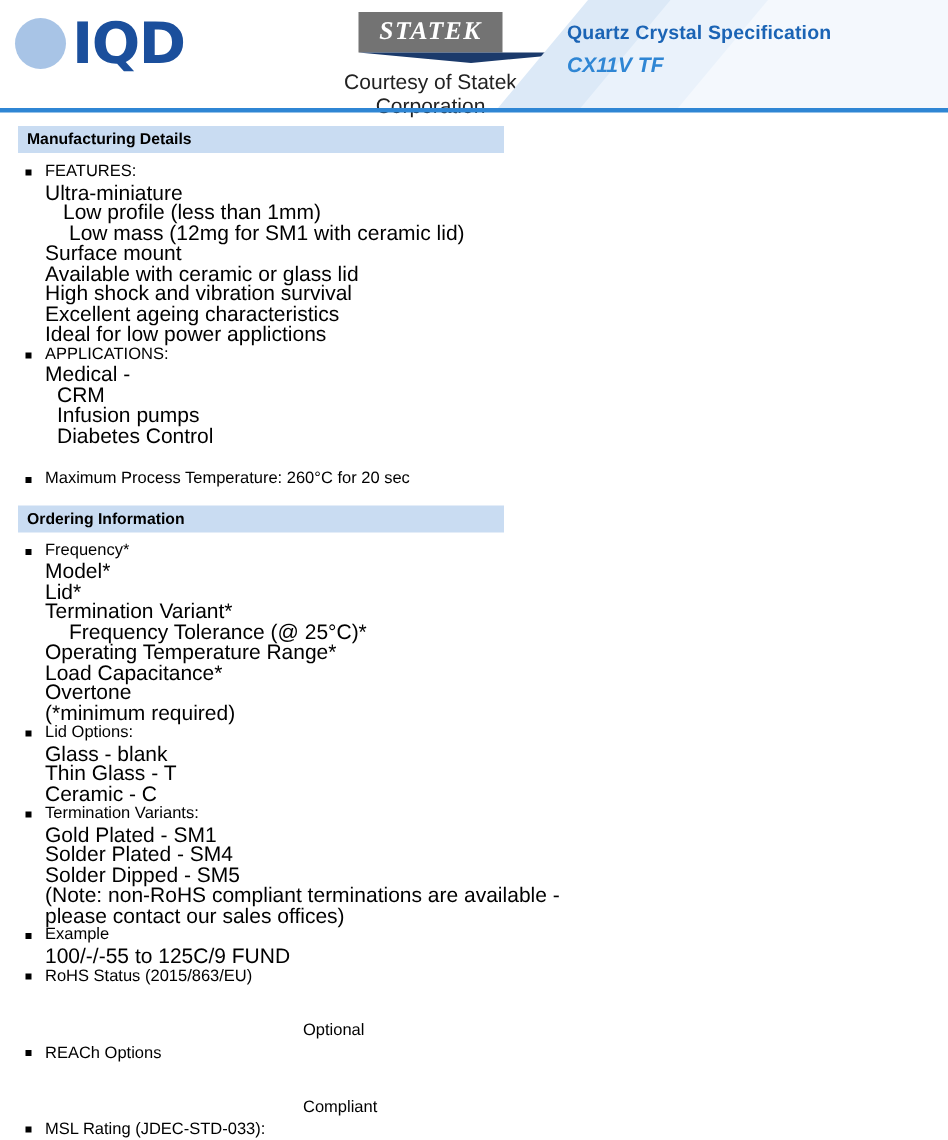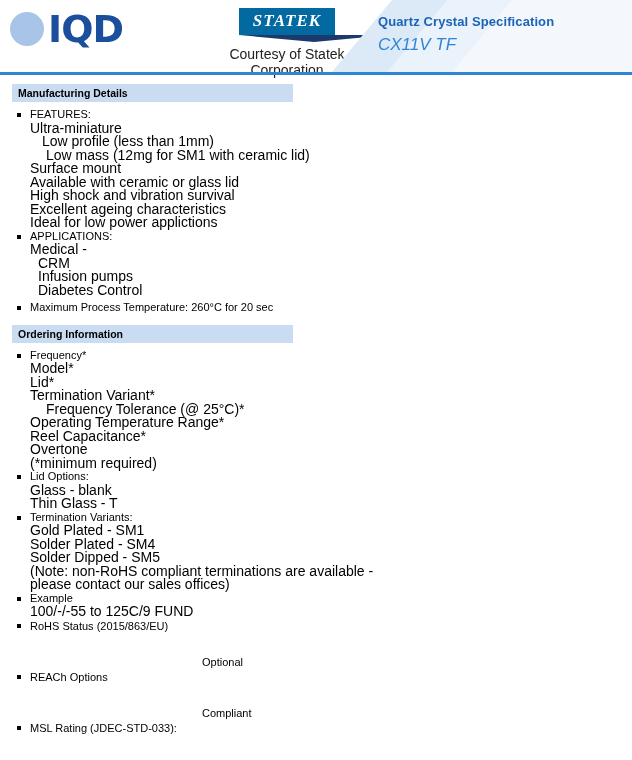--- a/index.html
+++ b/index.html
@@ -47,21 +47,21 @@
     line-height: 38px;
   }
 
   .statek-block {
     width: 150px;
     padding-top: 8px;
     text-align: center;
   }
   .statek-badge {
     display: inline-block;
-    background: #0369a1;
+    background: #737373;
     color: #ffffff;
     font-family: "Liberation Serif", serif;
     font-weight: bold;
     font-style: italic;
     font-size: 17px;
     letter-spacing: 1px;
     padding: 3px 14px 4px 14px;
     position: relative;
   }
   .statek-badge:after {
@@ -86,23 +86,23 @@
     z-index: 2;
   }
   .title-main {
     color: #1b64b5;
     font-weight: bold;
     font-size: 13px;
     letter-spacing: 0.1px;
   }
   .title-sub {
     color: #2f86d4;
-    font-weight: normal;
+    font-weight: bold;
     font-style: italic;
-    font-size: 17px;
+    font-size: 14px;
     margin-top: 6px;
   }
   .hdr-shape {
     position: absolute;
     top: 0; right: 0;
     width: 300px; height: 72px;
     overflow: hidden;
     z-index: 1;
   }
 
@@ -116,21 +116,21 @@
   
   .content {
     padding: 10px 12px 0 12px;
   }
   .section-bar {
     background: #c9dcf2;
     color: #000000;
     font-weight: bold;
     font-size: 10.5px;
     padding: 3px 6px;
-    width: 281px;
+    width: 324px;
     margin-top: 10px;
     margin-bottom: 6px;
   }
   .section-bar.first { margin-top: 2px; }
 
   ul.bullets {
     list-style: none;
     margin: 0;
     padding: 0;
   }
@@ -226,42 +226,43 @@
       <div class="sub" style="padding-left:0">Excellent ageing characteristics</div>
       <div class="sub" style="padding-left:0">Ideal for low power applictions</div>
     </li>
     <li>
       <span>APPLICATIONS:</span>
       <div class="sub" style="padding-left:0">Medical -</div>
       <div class="sub" style="padding-left:8px">CRM</div>
       <div class="sub" style="padding-left:8px">Infusion pumps</div>
       <div class="sub" style="padding-left:8px">Diabetes Control</div>
     </li>
-    <li style="margin-top:4px">
+    <li style="margin-top:16px">
       <span>Maximum Process Temperature: 260°C for 20 sec</span>
     </li>
   </ul>
 
   <div class="section-bar">Ordering Information</div>
   <ul class="bullets">
     <li>
       <span>Frequency*</span>
       <div class="sub" style="padding-left:0">Model*</div>
       <div class="sub" style="padding-left:0">Lid*</div>
       <div class="sub" style="padding-left:0">Termination Variant*</div>
       <div class="sub" style="padding-left:16px">Frequency Tolerance (@ 25°C)*</div>
       <div class="sub" style="padding-left:0">Operating Temperature Range*</div>
-      <div class="sub" style="padding-left:0">Reel Capacitance*</div>
+      <div class="sub" style="padding-left:0">Load Capacitance*</div>
       <div class="sub" style="padding-left:0">Overtone</div>
       <div class="sub" style="padding-left:0">(*minimum required)</div>
     </li>
     <li>
       <span>Lid Options:</span>
       <div class="sub" style="padding-left:0">Glass - blank</div>
       <div class="sub" style="padding-left:0">Thin Glass - T</div>
+      <div class="sub" style="padding-left:0">Ceramic - C</div>
     </li>
     <li>
       <span>Termination Variants:</span>
       <div class="sub" style="padding-left:0">Gold Plated - SM1</div>
       <div class="sub" style="padding-left:0">Solder Plated - SM4</div>
       <div class="sub" style="padding-left:0">Solder Dipped - SM5</div>
       <div class="sub" style="padding-left:0">(Note: non-RoHS compliant terminations are available -</div>
       <div class="sub" style="padding-left:0">please contact our sales offices)</div>
     </li>
     <li>

